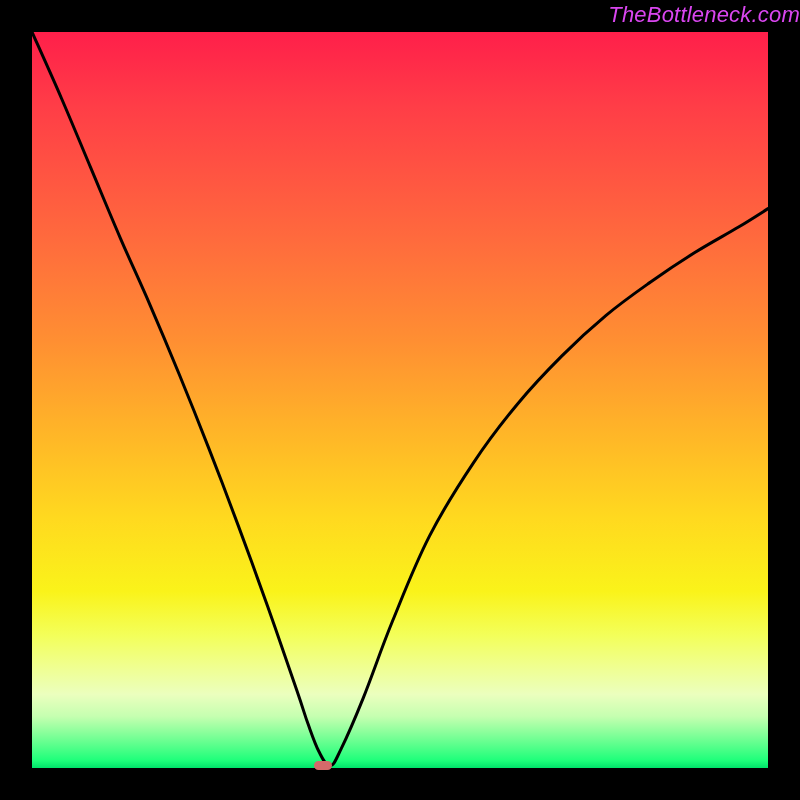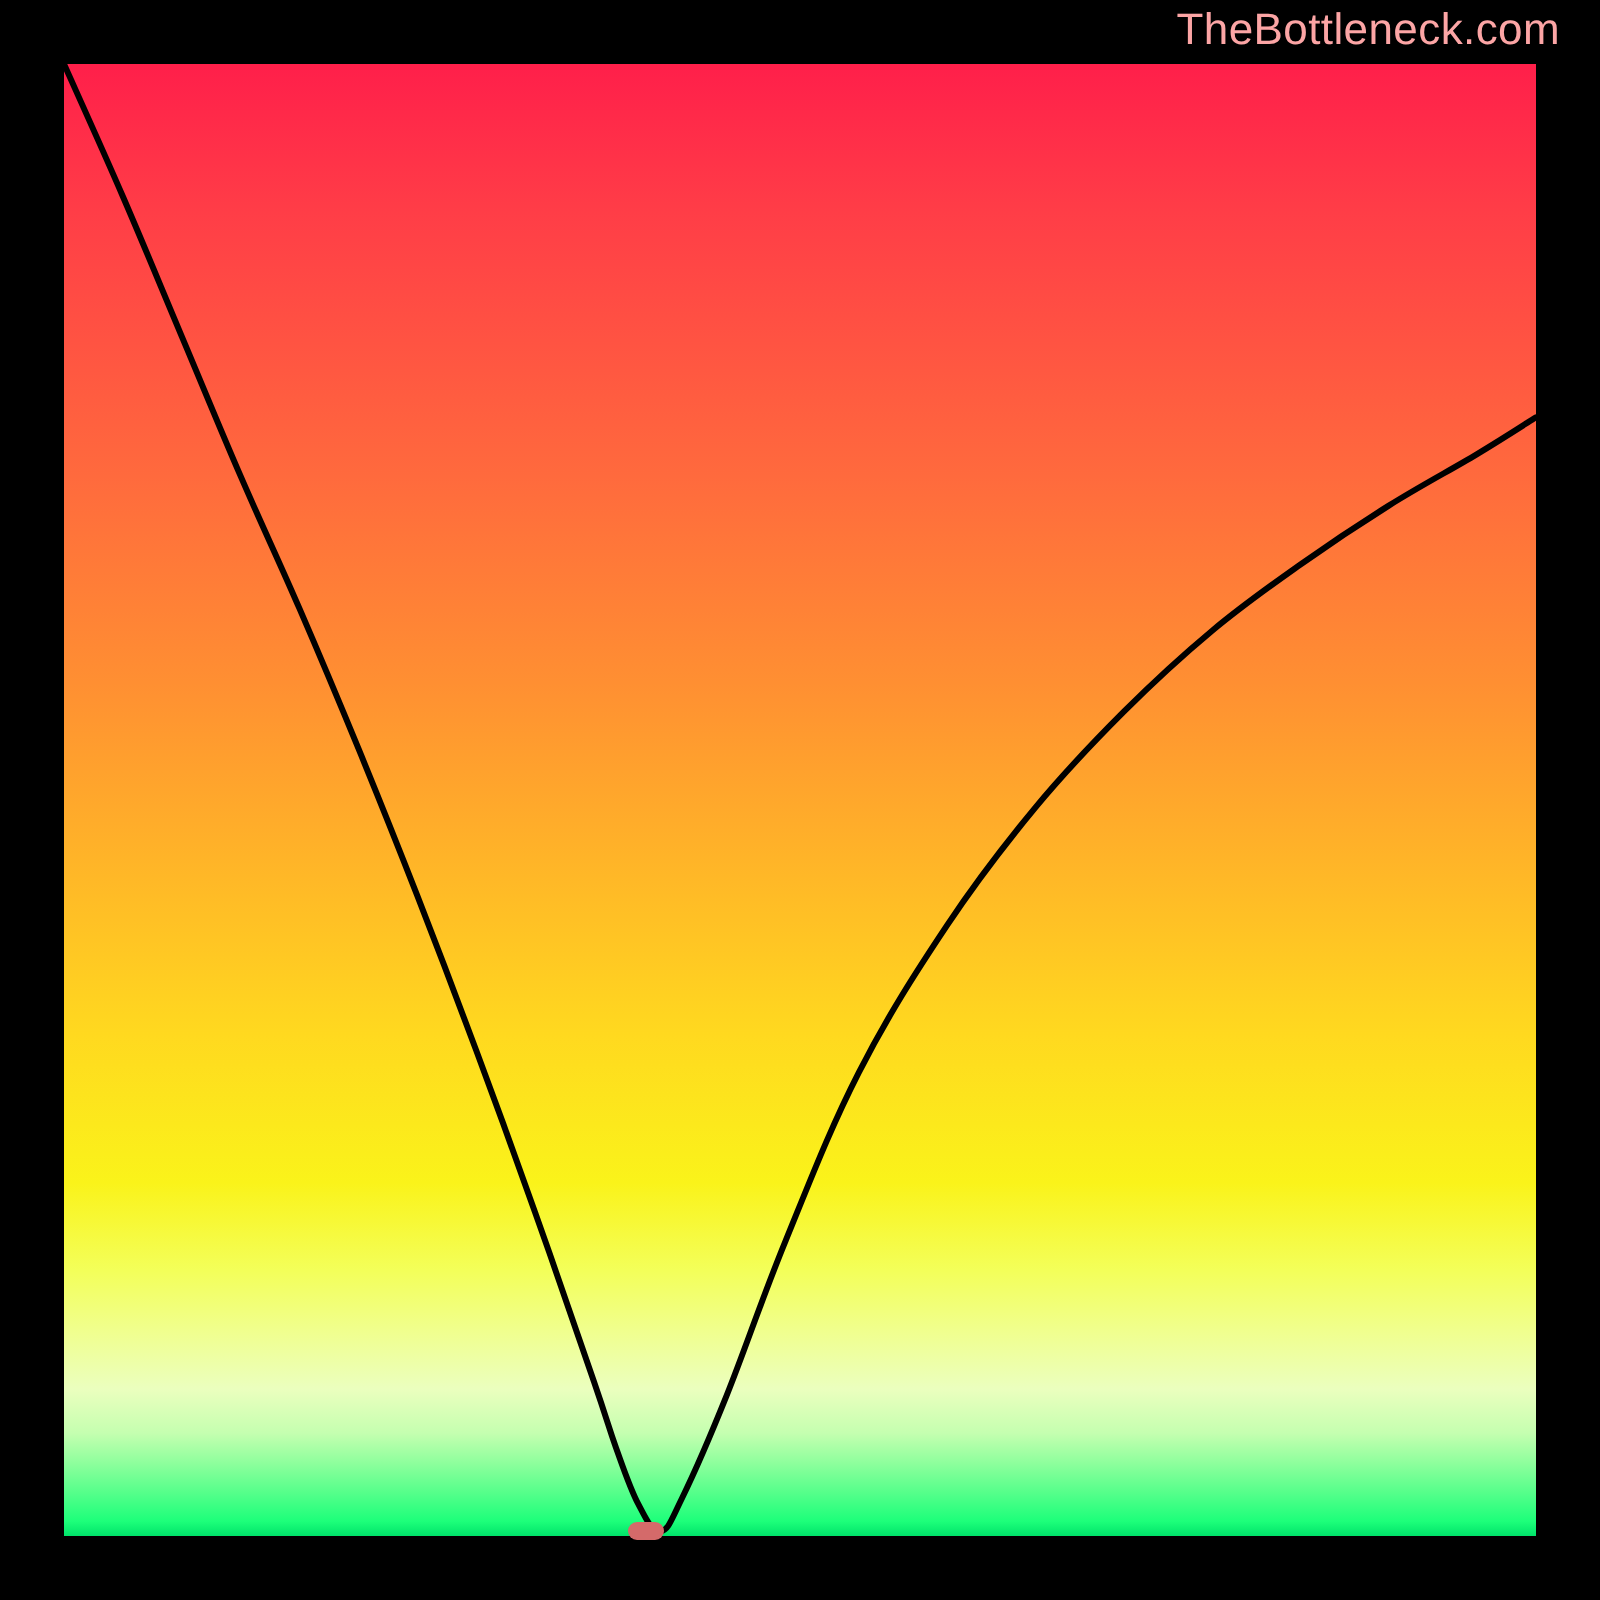--- a/index.html
+++ b/index.html
@@ -52,25 +52,26 @@
     pointer-events: none;
   }
   .marker {
     position: absolute;
     background: #d46a6a;
     border-radius: 6px;
   }
   .watermark {
     position: absolute;
     top: 2px;
-    right: 20px;
-    color: #fca5a5;
+    right: 0;
+    color: #d946ef;
     font-size: 22px;
     letter-spacing: 0.2px;
     font-weight: 400;
+    font-style: italic;
   }
 </style>
 </head>
 <body>
 
 <div class="frame">
   <div class="watermark">TheBottleneck.com</div>
   <div class="plot-area">
     <svg class="curve" viewBox="0 0 736 736" preserveAspectRatio="none">
       <path id="curve-path" d="M 0.00 0.00 C 5.30 11.92, 18.84 41.73, 29.44 66.24 C 40.04 90.75, 48.28 110.99, 58.88 136.16 C 69.48 161.33, 77.72 181.57, 88.32 206.08 C 98.92 230.59, 107.16 247.81, 117.76 272.32 C 128.36 296.83, 136.60 316.41, 147.20 342.24 C 157.80 368.07, 166.04 388.68, 176.64 415.84 C 187.24 443.00, 195.48 464.64, 206.08 493.12 C 216.68 521.60, 224.92 544.27, 235.52 574.08 C 246.12 603.89, 257.67 637.52, 264.96 658.72 C 272.25 679.92, 272.03 680.84, 276.00 691.84 C 279.97 702.84, 283.07 712.26, 287.04 719.81 C 291.01 727.36, 294.11 734.32, 298.08 733.79 C 302.05 733.26, 303.16 729.05, 309.12 716.86 C 315.08 704.68, 321.93 689.13, 331.20 666.08 C 340.47 643.03, 348.72 617.95, 360.64 588.80 C 372.56 559.65, 382.87 532.64, 397.44 504.16 C 412.01 475.68, 425.70 454.41, 441.60 430.56 C 457.50 406.71, 469.86 390.89, 485.76 371.68 C 501.66 352.47, 514.02 339.74, 529.92 323.84 C 545.82 307.94, 558.18 296.61, 574.08 283.36 C 589.98 270.11, 602.34 261.50, 618.24 250.24 C 634.14 238.98, 646.50 230.74, 662.40 220.80 C 678.30 210.86, 693.31 202.99, 706.56 195.04 C 719.81 187.09, 730.70 179.95, 736.00 176.64" fill="none" stroke="#000" stroke-width="3" stroke-linejoin="round" stroke-linecap="round"></path>

